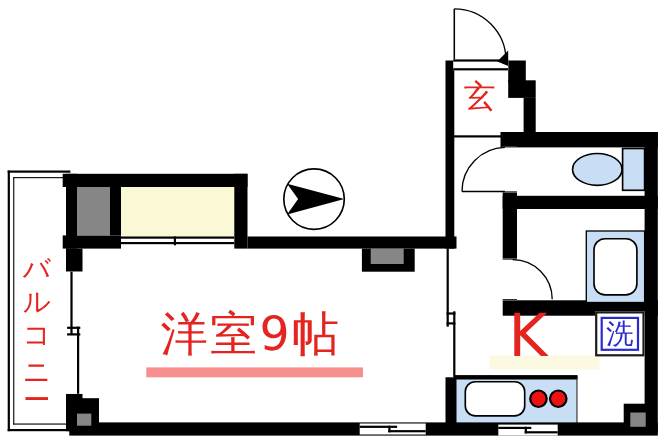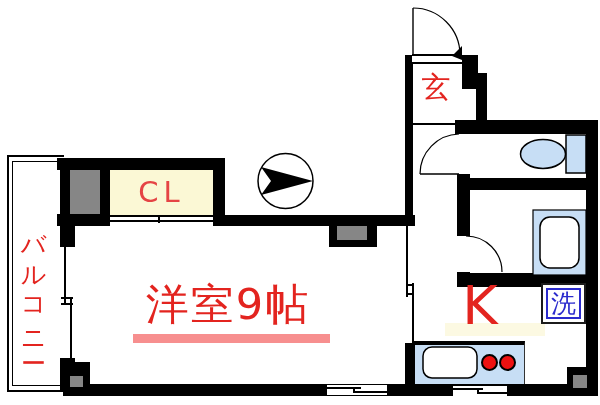--- a/index.html
+++ b/index.html
@@ -109,21 +109,20 @@
     <rect x="566" y="135" width="20" height="38" style="fill:var(--fixture_blue)" stroke="#000" stroke-width="1.5"></rect>
     <ellipse cx="543" cy="154" rx="22.5" ry="14.5" style="fill:var(--fixture_blue)" stroke="#000" stroke-width="1.5"></ellipse>
     <rect x="533" y="210" width="53" height="65" style="fill:var(--fixture_blue)" stroke="#000" stroke-width="1.2"></rect>
     <rect x="540" y="217" width="39" height="51" rx="10" fill="#fff" stroke="#000" stroke-width="1.5"></rect>
     <rect x="423" y="347" width="54" height="31" rx="9" fill="#fff" stroke="#000" stroke-width="1.5"></rect>
     <circle cx="489.5" cy="362.5" r="7.5" fill="#ee1111" stroke="#000" stroke-width="2"></circle>
     <circle cx="507.5" cy="362.5" r="7.5" fill="#ee1111" stroke="#000" stroke-width="2"></circle>
   </svg>
 
   <div class="lbl v-label" style="left:14px;top:198px;width:32px;height:175px;font-size:25px;letter-spacing:5px;">バルコニー</div>
-  <div class="lbl" style="left:110px;top:177px;width:103px;font-size:29px;letter-spacing:5px;color:var(--closet_red);">CL</div>
   <div class="lbl" style="left:122px;top:282px;width:212px;font-size:43px;letter-spacing:2px;text-align:center;">洋室9帖</div>
   <div class="abs" style="left:133px;top:334px;width:197px;height:9px;background:var(--underline_pink);z-index:6;"></div>
   <div class="lbl" style="left:410px;top:72px;width:52px;font-size:29px;">玄</div>
   <div class="lbl" style="left:452px;top:278px;width:56px;font-size:54px;">K</div>
   <div class="laundry-outer" style="left:541px;top:283px;width:45px;height:41px;">
     <div class="laundry-inner" style="font-size:25px;">洗</div>
   </div>
 
 </div>
 

